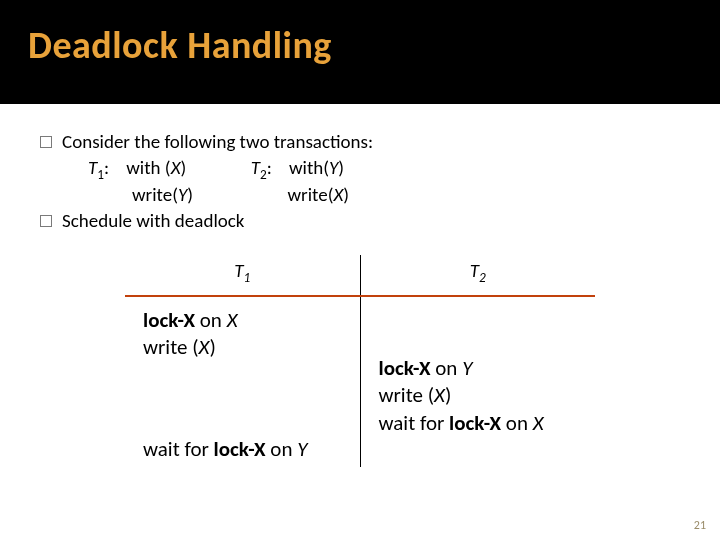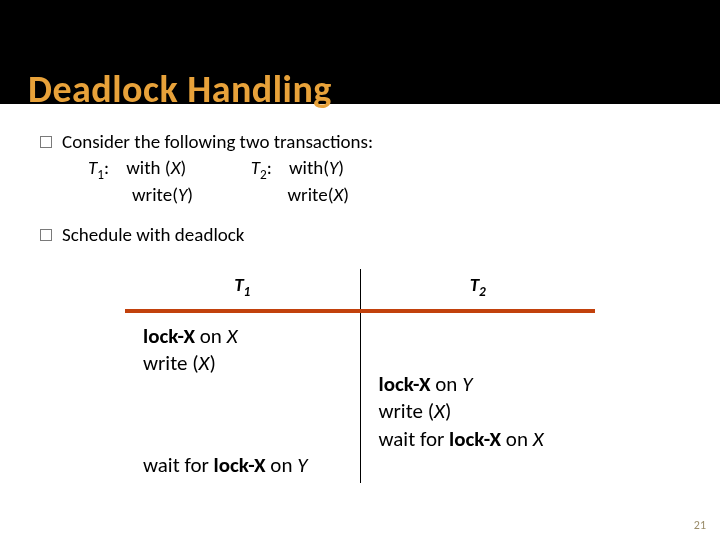--- a/index.html
+++ b/index.html
@@ -21,21 +21,20 @@
     background: #000;
     height: 104px;
     padding: 22px 28px 0 28px;
     box-sizing: border-box;
   }
   .title {
     color: #e8a23a;
     font-size: 38px;
     font-weight: bold;
     letter-spacing: 0.5px;
-    margin-top: 44px;
   }
   .body {
     padding: 26px 40px 0 40px;
     color: #000;
     font-size: 19px;
     line-height: 1.25;
   }
   .bullet-line {
     display: flex;
     align-items: flex-start;
@@ -61,26 +60,26 @@
   sub { font-size: 0.7em; vertical-align: sub; }
   .table-wrap {
     margin: 22px auto 0 auto;
     width: 470px;
   }
   table {
     border-collapse: collapse;
     width: 100%;
   }
   th {
-    font-weight: bold;
+    font-weight: normal;
     font-style: italic;
     font-size: 19px;
     padding: 4px 0 9px 0;
     text-align: center;
-    border-bottom: 4px solid #c2410c;
+    border-bottom: 2px solid #c2410c;
   }
   th.left-th { border-right: 1px solid #000; }
   td {
     vertical-align: top;
     font-size: 21px;
     padding: 10px 14px 4px 18px;
     line-height: 1.3;
   }
   td.left-td { border-right: 1px solid #000; width: 50%; }
   .pagenum {
@@ -104,21 +103,21 @@
 
     <div class="bullet-line">
       <span class="square"></span>
       <span>Consider the following two transactions:</span>
     </div>
 
     <div class="indent1 trans-row"><em class="var">T</em><sub>1</sub><span>:    with (</span><em class="var">X</em><span>)</span><span>               </span><em class="var">T</em><sub>2</sub><span>:    with(</span><em class="var">Y</em><span>)</span></div>
 
     <div class="indent2 trans-row"><span>write(</span><em class="var">Y</em><span>)</span><span>                      </span><span>write(</span><em class="var">X</em><span>)</span></div>
 
-    <div class="bullet-line" style="margin-top:16px">
+    <div class="bullet-line" style="margin-top:2px">
       <span class="square"></span>
       <span>Schedule with deadlock</span>
     </div>
 
     <div class="table-wrap">
       <table>
         <tbody>
             <tr>
           <th class="left-th"><span>T</span><sub>1</sub></th>
           <th><span>T</span><sub>2</sub></th>

